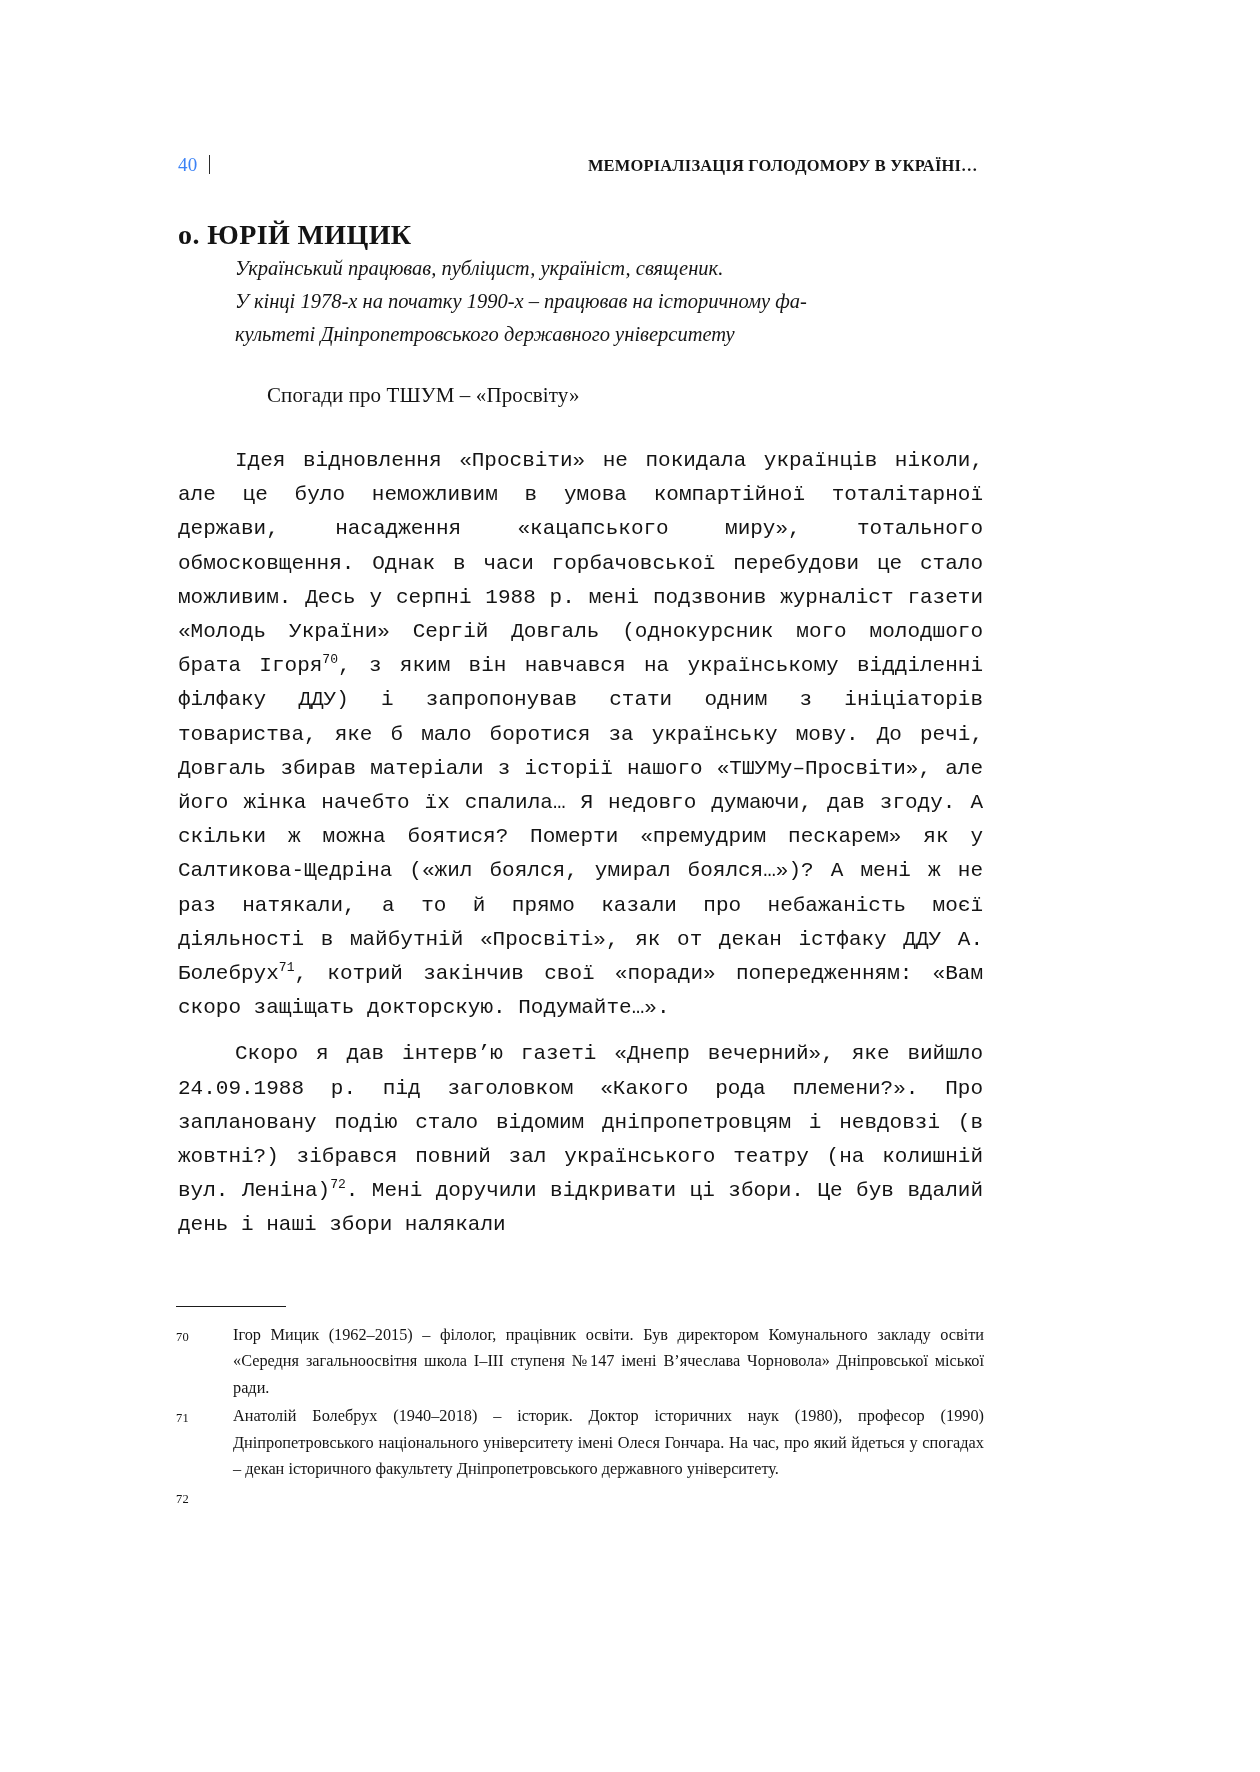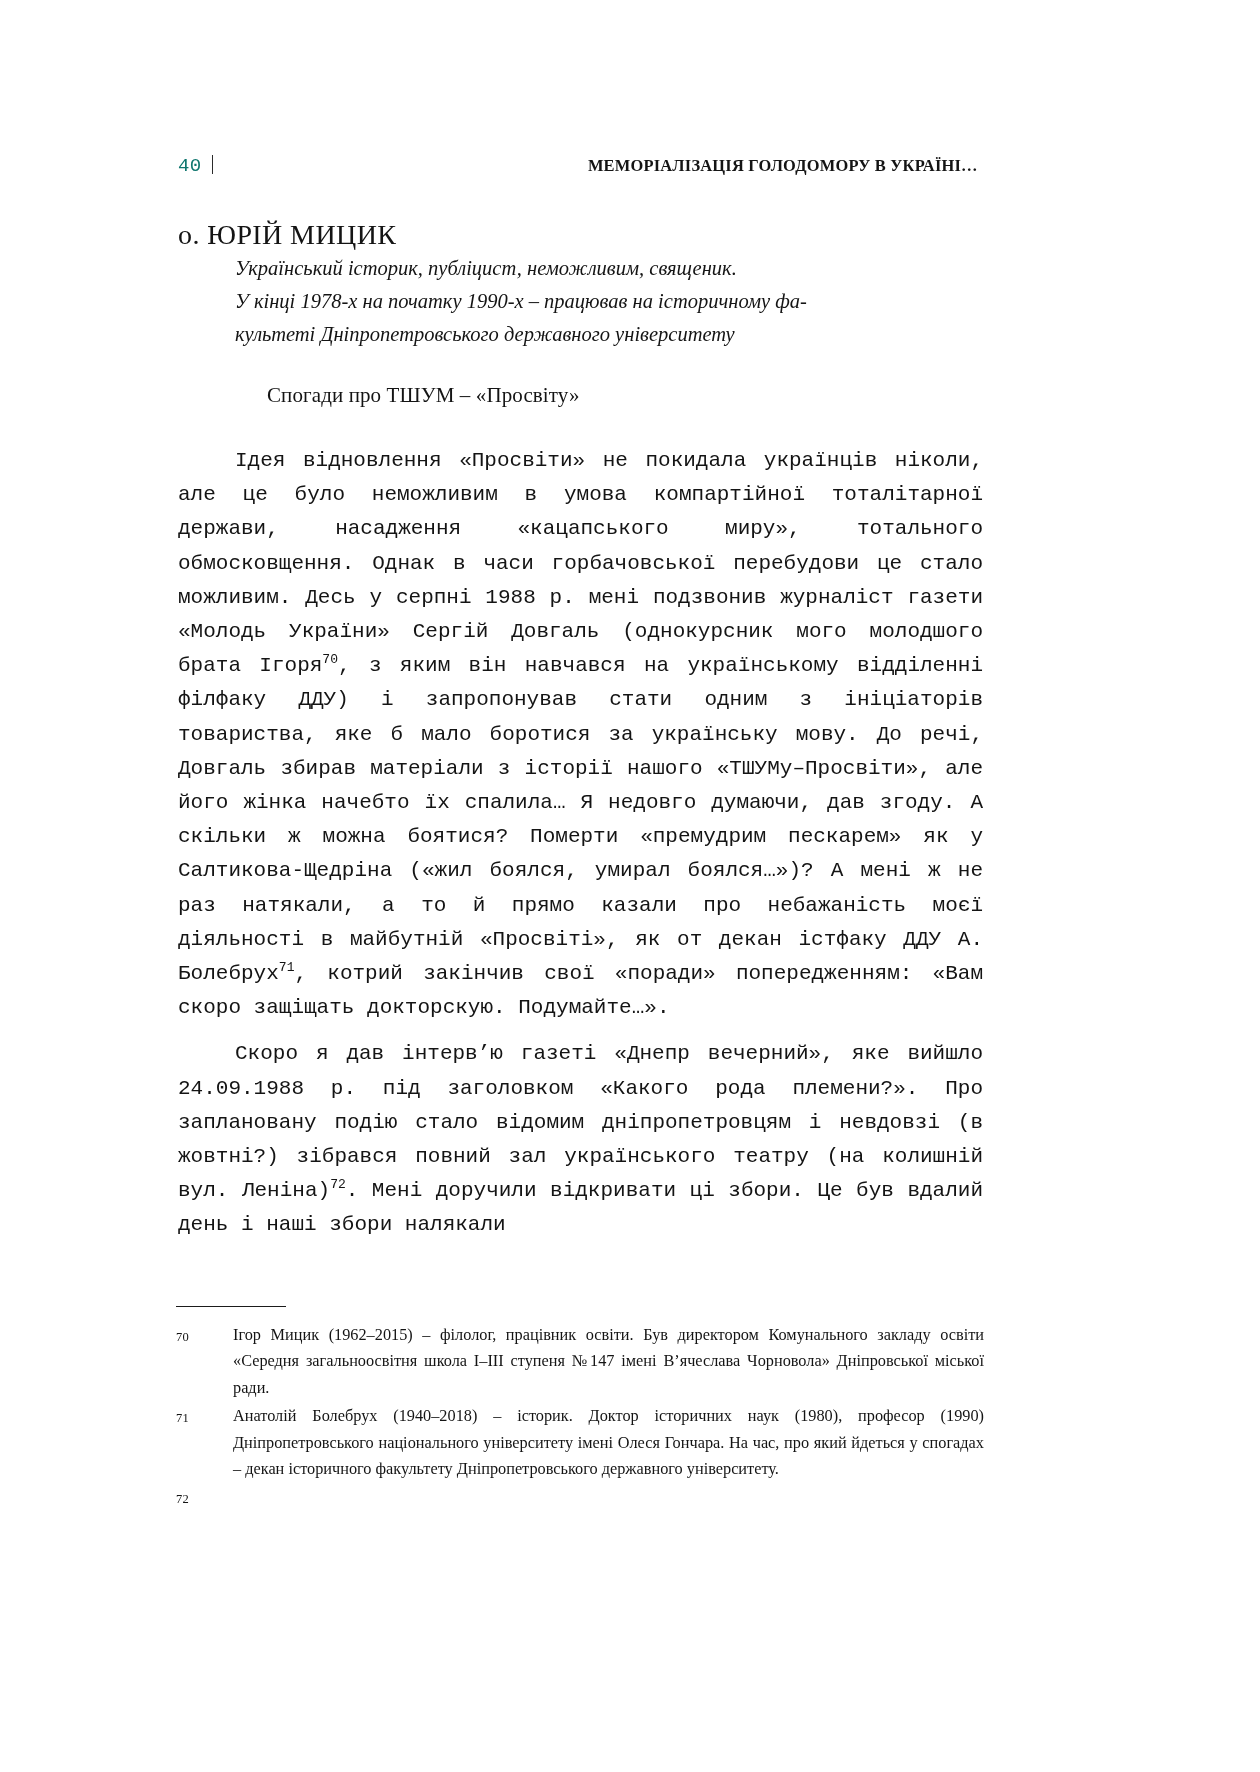--- a/index.html
+++ b/index.html
@@ -28,24 +28,24 @@
   .running-head {
     position: absolute;
     left: 178px;
     top: 152px;
     width: 800px;
     height: 26px;
     display: flex;
     align-items: baseline;
   }
   .folio {
-    font-family: Liberation Mono, monospace;
+    font-family: Liberation Serif, serif;
     font-size: 19px;
     letter-spacing: 0.3px;
-    color: #0f766e;
+    color: #3b82f6;
     white-space: nowrap;
   }
   .folio-rule {
     display: inline-block;
     width: 1px;
     height: 19px;
     background: #2b2b2b;
     margin-left: 11px;
     margin-right: 11px;
     position: relative;
@@ -62,21 +62,21 @@
     transform: scaleX(0.94);
     transform-origin: right center;
   }
 
   
   .author-heading {
     position: absolute;
     left: 178px;
     top: 200px;
     font-size: 28px;
-    font-weight: 400;
+    font-weight: 700;
     letter-spacing: 0.4px;
     white-space: nowrap;
   }
 
   
   .bio {
     position: absolute;
     left: 235px;
     top: 252px;
     width: 700px;
@@ -169,21 +169,21 @@
 
   <div class="running-head">
     <span class="folio">40</span>
     <span class="folio-rule"></span>
     <span class="running-title">МЕМОРІАЛІЗАЦІЯ ГОЛОДОМОРУ В УКРАЇНІ…</span>
   </div>
 
   <h1 class="author-heading">о. ЮРІЙ МИЦИК</h1>
 
   <div class="bio">
-    <span class="bio-line">Український історик, публіцист, неможливим, священик.</span>
+    <span class="bio-line">Український працював, публіцист, україніст, священик.</span>
     <span class="bio-line">У кінці 1978-х на початку 1990-х – працював на історичному фа-</span>
     <span class="bio-line">культеті Дніпропетровського державного університету</span>
   </div>
 
   <div class="section-subtitle">Спогади про ТШУМ – «Просвіту»</div>
 
   <div class="body-text">
     <p><span>Ідея відновлення «Просвіти» не покидала українців ніколи, але це було неможливим в умова компартійної тоталітарної держави, насадження «кацапського миру», тотального обмосковщення. Однак в часи горбачовської перебудови це стало можливим. Десь у серпні 1988 р. мені подзвонив журналіст газети «Молодь України» Сергій Довгаль (однокурсник мого молодшого брата Ігоря</span><sup>70</sup><span>, з яким він навчався на українському відділенні філфаку ДДУ) і запропонував стати одним з ініціаторів товариства, яке б мало боротися за українську мову. До речі, Довгаль збирав матеріали з історії нашого «ТШУМу–Просвіти», але його жінка начебто їх спалила… Я недовго думаючи, дав згоду. А скільки ж можна боятися? Померти «премудрим пескарем» як у Салтикова-Щедріна («жил боялся, умирал боялся…»)? А мені ж не раз натякали, а то й прямо казали про небажаність моєї діяльності в майбутній «Просвіті», як от декан істфаку ДДУ А. Болебрух</span><sup>71</sup><span>, котрий закінчив свої «поради» попередженням: «Вам скоро защіщать докторскую. Подумайте…».</span></p>
     <p><span>Скоро я дав інтерв’ю газеті «Днепр вечерний», яке вийшло 24.09.1988 р. під заголовком «Какого рода племени?». Про заплановану подію стало відомим дніпропетровцям і невдовзі (в жовтні?) зібрався повний зал українського театру (на колишній вул. Леніна)</span><sup>72</sup><span>. Мені доручили відкривати ці збори. Це був вдалий день і наші збори налякали</span></p>
   </div>

